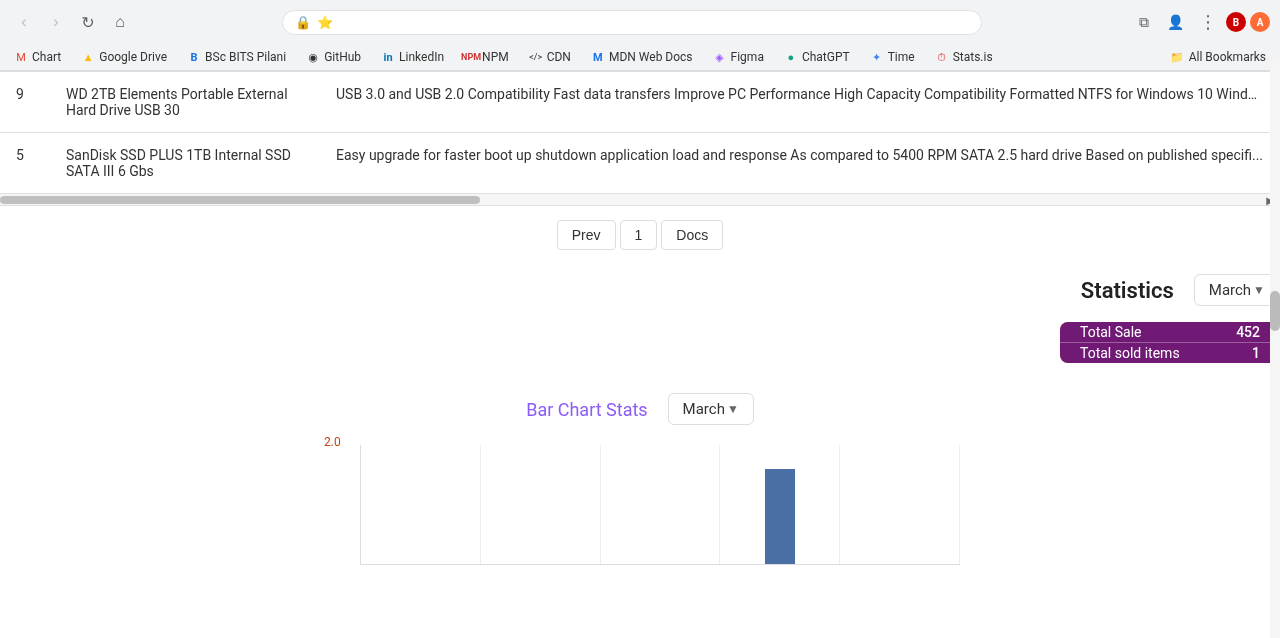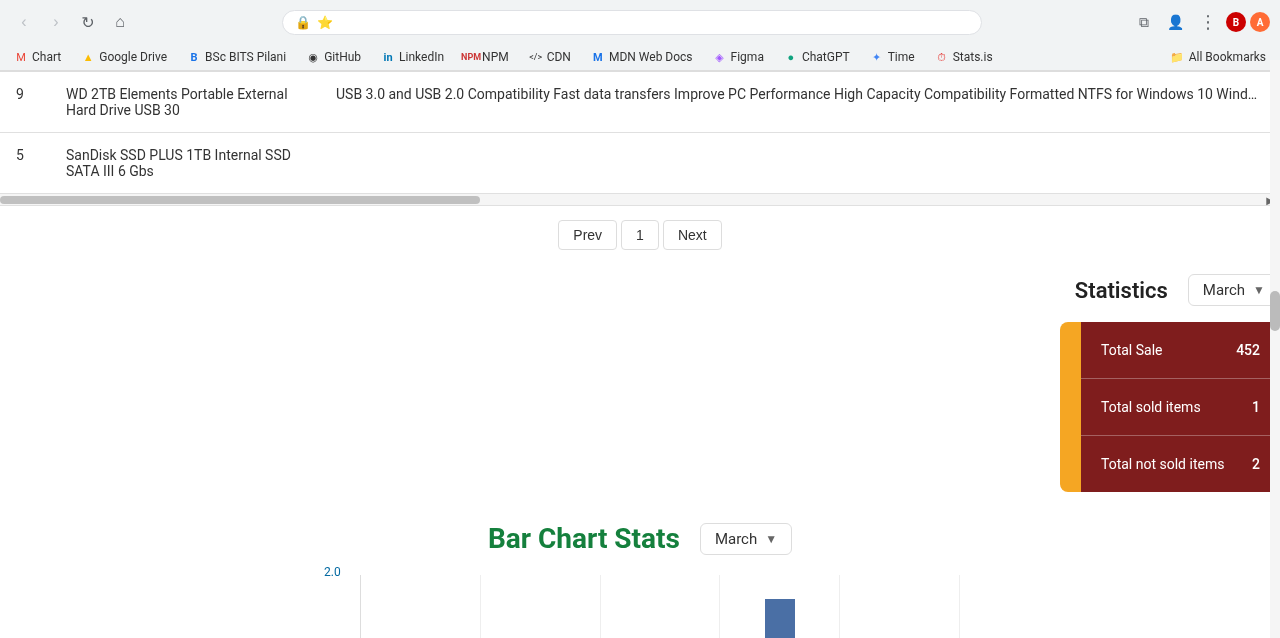--- a/index.html
+++ b/index.html
@@ -237,44 +237,43 @@
 
     .month-dropdown {
       display: flex;
       align-items: center;
       border: 1px solid #ddd;
       border-radius: 6px;
       padding: 6px 14px;
       cursor: pointer;
       font-size: 15px;
       background: #fff;
-      gap: 8px;
+      gap: 2px;
       color: #333;
     }
 
     .month-dropdown .chevron {
       font-size: 12px;
       color: #666;
     }
 
     .stats-card {
       background: #f5a623;
       border-radius: 8px;
       width: 220px;
       overflow: hidden;
     }
 
     .stat-row {
       display: flex;
       justify-content: space-between;
       align-items: center;
-      padding: 20px 20px;
+      padding: 2px 20px;
       border-bottom: 1px solid rgba(255,255,255,0.3);
-      background: #7f1d1d;
-      margin-left: 21px;
+      background: #701a75;
     }
 
     .stat-row:last-child {
       border-bottom: none;
     }
 
     .stat-label {
       font-size: 14px;
       color: #fff;
       font-weight: 400;
@@ -295,40 +294,40 @@
     }
 
     .bar-chart-header {
       display: flex;
       align-items: center;
       gap: 20px;
       margin-bottom: 10px;
     }
 
     .bar-chart-title {
-      font-size: 28px;
-      font-weight: 700;
-      color: #15803d;
+      font-size: 18px;
+      font-weight: 400;
+      color: #8b5cf6;
     }
 
     .bar-chart-container {
       width: 640px;
       height: 130px;
       position: relative;
       display: flex;
       align-items: flex-end;
       padding-left: 40px;
     }
 
     .y-axis-label {
       position: absolute;
       left: 4px;
       top: 0;
       font-size: 12px;
-      color: #0369a1;
+      color: #c2410c;
     }
 
     .chart-area {
       flex: 1;
       display: flex;
       align-items: flex-end;
       gap: 0;
       height: 120px;
       border-left: 1px solid #ddd;
       border-bottom: 1px solid #ddd;
@@ -455,54 +454,51 @@
 
   <div class="table-section">
     <div class="table-row">
       <div class="row-number">9</div>
       <div class="product-name">WD 2TB Elements Portable External Hard Drive USB 30</div>
       <div class="product-desc">USB 3.0 and USB 2.0 Compatibility Fast data transfers Improve PC Performance High Capacity Compatibility Formatted NTFS for Windows 10 Windo...</div>
     </div>
     <div class="table-row">
       <div class="row-number">5</div>
       <div class="product-name">SanDisk SSD PLUS 1TB Internal SSD SATA III 6 Gbs</div>
+      <div class="product-desc">Easy upgrade for faster boot up shutdown application load and response As compared to 5400 RPM SATA 2.5 hard drive Based on published specifi...</div>
     </div>
   </div>
 
   <div class="horizontal-scrollbar-container">
     <div class="horizontal-scrollbar"></div>
     <div class="scroll-arrow-right">▶</div>
   </div>
 
   <div class="pagination">
     <button class="page-btn">Prev</button>
     <button class="page-btn active">1</button>
-    <button class="page-btn">Next</button>
+    <button class="page-btn">Docs</button>
   </div>
 
   <div class="statistics-section">
     <div class="statistics-header">
       <span class="statistics-title">Statistics</span>
       <div class="month-dropdown">
         <span>March</span>
         <span class="chevron">▼</span>
       </div>
     </div>
     <div class="stats-card">
       <div class="stat-row">
         <span class="stat-label">Total Sale</span>
         <span class="stat-value">452</span>
       </div>
       <div class="stat-row">
         <span class="stat-label">Total sold items</span>
         <span class="stat-value">1</span>
-      </div>
-      <div class="stat-row">
-        <span class="stat-label">Total not sold items</span>
-        <span class="stat-value">2</span>
       </div>
     </div>
   </div>
 
   <div class="bar-chart-section">
     <div class="bar-chart-header">
       <span class="bar-chart-title">Bar Chart Stats</span>
       <div class="month-dropdown">
         <span>March</span>
         <span class="chevron">▼</span>

